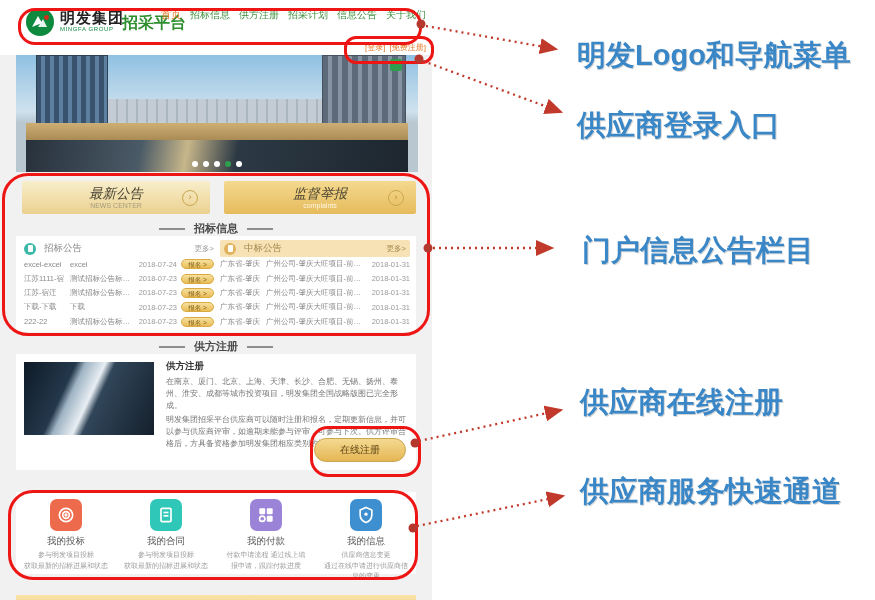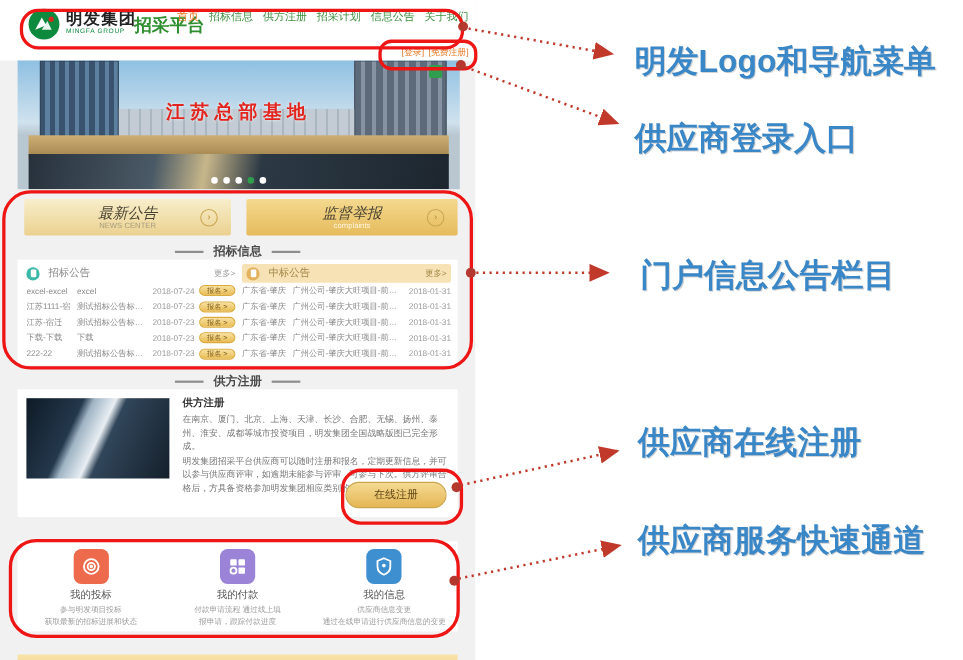--- a/index.html
+++ b/index.html
@@ -146,21 +146,20 @@
       <span>[免费注册]</span>
     </div>
   </div>
 
   <div class="banner">
     <div class="tower-l"></div>
     <div class="tower-r"></div>
     <div class="mid-bldg"></div>
     <div class="podium"></div>
     <div class="glass-base"></div>
-    <div class="banner-caption">江苏总部基地</div>
     <div class="car-dots">
       <i></i>
       <i></i>
       <i></i>
       <i class="on"></i>
       <i></i>
     </div>
   </div>
 
   <div class="qbtn news">
@@ -277,20 +276,32 @@
   <div class="card svc">
     <div class="svc-item">
       <div class="svc-ico" style="background: rgb(238, 106, 77);">
         <svg width="20" height="20" viewBox="0 0 24 24" fill="none" stroke="#fff" stroke-width="2">
           <circle cx="12" cy="12" r="8"></circle>
             <circle cx="12" cy="12" r="4"></circle>
             <circle cx="12" cy="12" r="1" fill="#fff"></circle>
         </svg>
       </div>
       <div class="svc-title">我的投标</div>
+      <div class="svc-desc">参与明发项目投标</div>
+      <div class="svc-desc">获取最新的招标进展和状态</div>
+    </div>
+    <div class="svc-item">
+      <div class="svc-ico" style="background: rgb(47, 199, 183);">
+        <svg width="20" height="20" viewBox="0 0 24 24" fill="none" stroke="#fff" stroke-width="2">
+          <rect x="6" y="4" width="12" height="16" rx="1.5"></rect>
+            <line x1="9" y1="9" x2="15" y2="9"></line>
+            <line x1="9" y1="13" x2="15" y2="13"></line>
+        </svg>
+      </div>
+      <div class="svc-title">我的合同</div>
       <div class="svc-desc">参与明发项目投标</div>
       <div class="svc-desc">获取最新的招标进展和状态</div>
     </div>
     <div class="svc-item">
       <div class="svc-ico" style="background: rgb(155, 132, 216);">
         <svg width="20" height="20" viewBox="0 0 24 24" fill="#fff">
           <rect x="4" y="4" width="7" height="7" rx="1"></rect>
             <rect x="13" y="4" width="7" height="7" rx="1"></rect>
           <rect x="13" y="13" width="7" height="7" rx="1"></rect>
           <circle cx="7.5" cy="16.5" r="3.2" fill="none" stroke="#fff" stroke-width="2"></circle>

